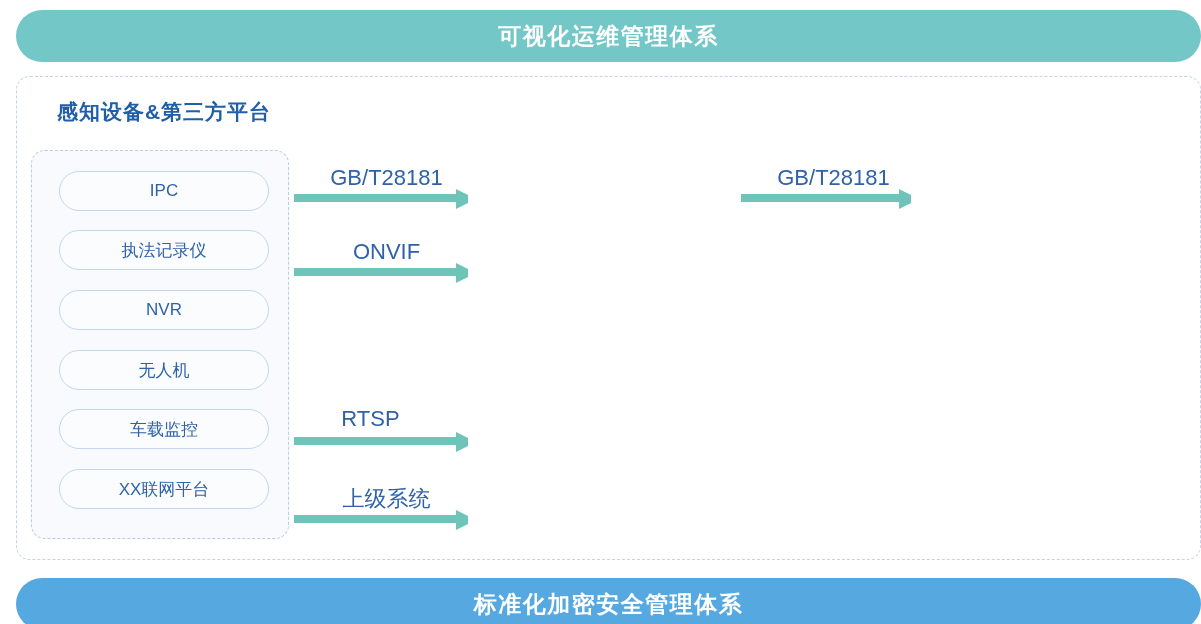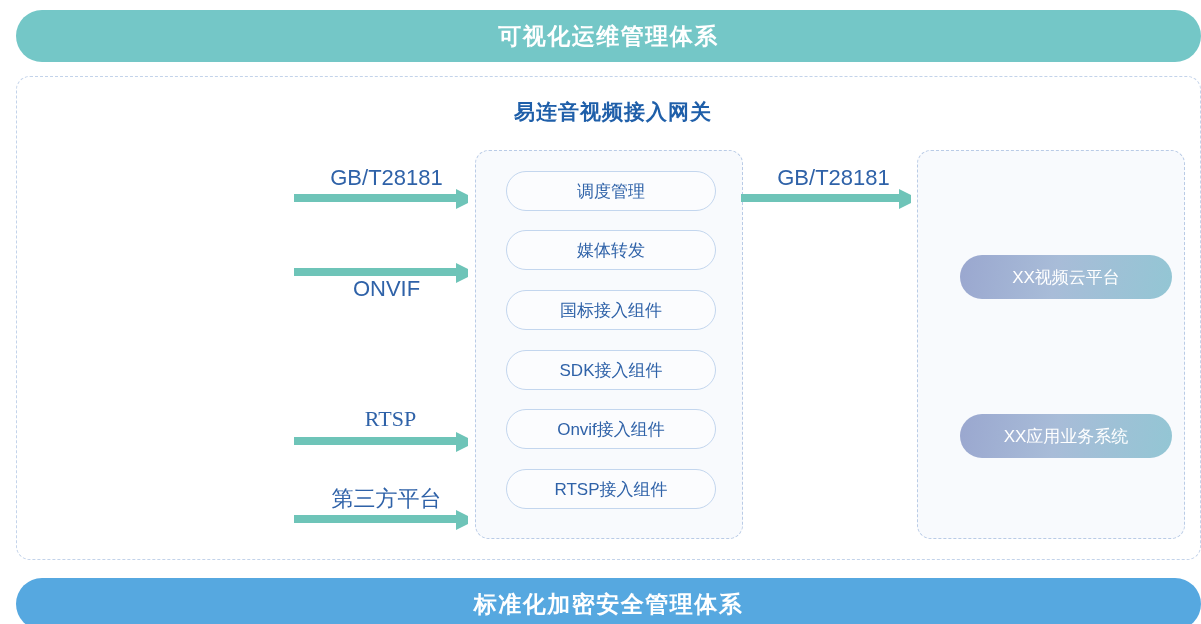--- a/index.html
+++ b/index.html
@@ -110,60 +110,56 @@
 <body>
 
 <div id="stage">
 
   <div class="banner banner-top">
     <span>可视化运维管理体系</span>
   </div>
 
   <div class="outer-frame"></div>
 
-
-  <div class="col" id="col-mid">
-    <div class="col-title">易连音视频接入网关</div>
+  <div class="col" id="col-left">
+    <div class="col-title">感知设备&amp;第三方平台</div>
     <div class="panel">
-      <div class="pill pill-mid" style="top:20px">调度管理</div>
-      <div class="pill pill-mid" style="top:79px">媒体转发</div>
-      <div class="pill pill-mid" style="top:139px">国标接入组件</div>
-      <div class="pill pill-mid" style="top:199px">SDK接入组件</div>
-      <div class="pill pill-mid" style="top:258px">Onvif接入组件</div>
-      <div class="pill pill-mid" style="top:318px">RTSP接入组件</div>
+      <div class="pill pill-left" style="top:20px">IPC</div>
+      <div class="pill pill-left" style="top:79px">执法记录仪</div>
+      <div class="pill pill-left" style="top:139px">NVR</div>
+      <div class="pill pill-left" style="top:199px">无人机</div>
+      <div class="pill pill-left" style="top:258px">车载监控</div>
+      <div class="pill pill-left" style="top:318px">XX联网平台</div>
     </div>
   </div>
 
+
   <div class="col" id="col-right">
-    <div class="panel">
-      <div class="solid-box" style="top:104px">XX视频云平台</div>
-      <div class="solid-box" style="top:263px">XX应用业务系统</div>
-    </div>
   </div>
 
   <div class="arrow-label" style="left:286px; top:153px; width:185px;">GB/T28181</div>
   <div class="arrow-thin" style="left:286px; top:181px; width:182px;">
     <div class="shaft"></div>
     <div class="head"></div>
   </div>
 
-  <div class="arrow-label" style="left:286px; top:227px; width:185px;margin-top:37px;">ONVIF</div>
+  <div class="arrow-label" style="left:286px; top:227px; width:185px;">ONVIF</div>
   <div class="arrow-thin" style="left:286px; top:255px; width:182px;">
     <div class="shaft"></div>
     <div class="head"></div>
   </div>
 
 
-  <div class="arrow-label" style="left:290px; top:394px; width:185px;font-family:Liberation Serif, serif;">RTSP</div>
+  <div class="arrow-label" style="left:270px; top:394px; width:185px;">RTSP</div>
   <div class="arrow-thin" style="left:286px; top:424px; width:182px;">
     <div class="shaft"></div>
     <div class="head"></div>
   </div>
 
-  <div class="arrow-label" style="left:286px; top:472px; width:185px;">第三方平台</div>
+  <div class="arrow-label" style="left:286px; top:472px; width:185px;">上级系统</div>
   <div class="arrow-thin" style="left:286px; top:502px; width:182px;">
     <div class="shaft"></div>
     <div class="head"></div>
   </div>
 
   <div class="arrow-label" style="left:733px; top:153px; width:185px;">GB/T28181</div>
   <div class="arrow-thin" style="left:733px; top:181px; width:178px;">
     <div class="shaft"></div>
     <div class="head"></div>
   </div>

